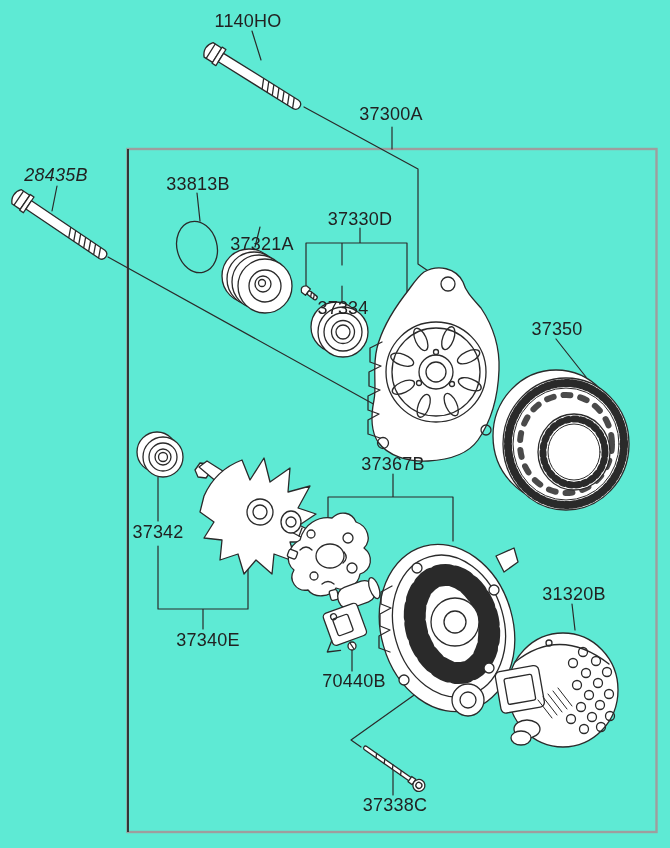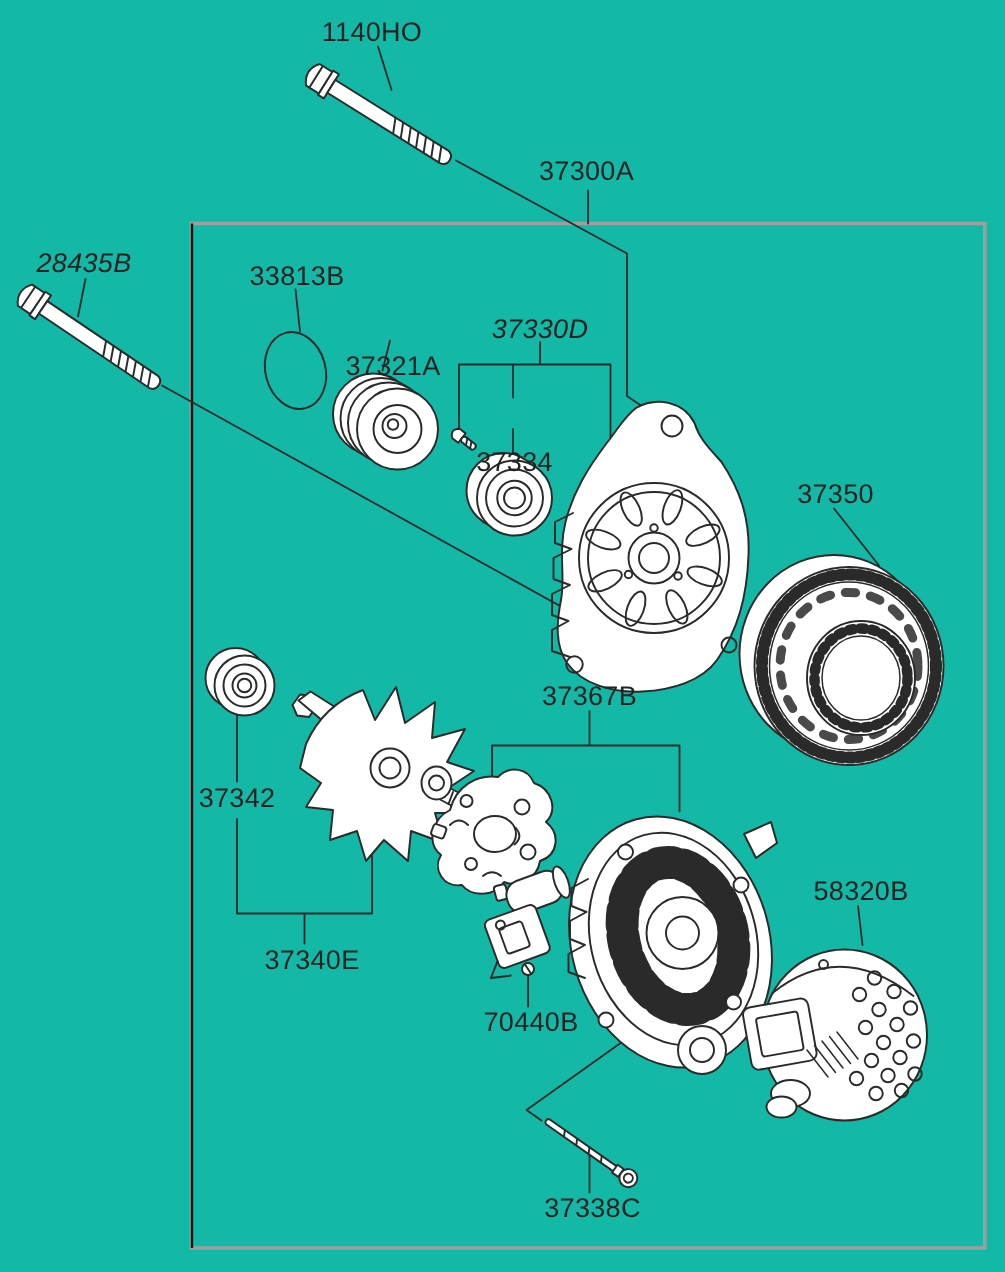--- a/index.html
+++ b/index.html
@@ -1,19 +1,19 @@
 <!DOCTYPE html>
 <html><head>
 <meta charset="utf-8">
 <style>
   html,body{margin:0;padding:0;background:#ffffff;}
   .stage{
     position:relative;
     width:670px;height:848px;
-    background:#14b8a6;
+    background:#5eead4;
     font-family:"Liberation Sans", sans-serif;
     overflow:hidden;
   }
   .art-svg{position:absolute;left:0;top:0;}
   .callout{
     position:absolute;
     transform:translate(-50%,-50%);
     font-size:18px;
     line-height:1;
     color:#222222;
@@ -244,23 +244,23 @@
       </g>
     </g>
   </svg>
 
   <div id="callout-layer">
       <div class="callout" style="left: 248px; top: 21px; color: rgb(34, 34, 34);">1140HO</div>
       <div class="callout" style="left: 56px; top: 175px; color: rgb(34, 34, 34); font-style: italic;">28435B</div>
       <div class="callout" style="left: 198px; top: 184px; color: rgb(34, 34, 34);">33813B</div>
       <div class="callout" style="left: 262px; top: 217px; color: rgb(34, 34, 34); margin-top: 27px;">37321A</div>
       <div class="callout" style="left: 391px; top: 114px; color: rgb(34, 34, 34); text-align: right;">37300A</div>
-      <div class="callout" style="left: 360px; top: 219px; color: rgb(34, 34, 34); font-style: italic;">37330D</div>
+      <div class="callout" style="left: 360px; top: 219px; color: rgb(34, 34, 34);">37330D</div>
       <div class="callout" style="left: 343px; top: 275px; color: rgb(34, 34, 34); margin-top: 33px;">37334</div>
       <div class="callout" style="left: 557px; top: 329px; color: rgb(34, 34, 34);">37350</div>
       <div class="callout" style="left: 158px; top: 532px; color: rgb(34, 34, 34);">37342</div>
       <div class="callout" style="left: 208px; top: 640px; color: rgb(34, 34, 34);">37340E</div>
       <div class="callout" style="left: 393px; top: 464px; color: rgb(34, 34, 34);">37367B</div>
       <div class="callout" style="left: 354px; top: 681px; color: rgb(34, 34, 34);">70440B</div>
-      <div class="callout" style="left: 574px; top: 594px; color: rgb(34, 34, 34);">58320B</div>
+      <div class="callout" style="left: 574px; top: 594px; color: rgb(34, 34, 34);">31320B</div>
       <div class="callout" style="left: 395px; top: 805px; color: rgb(34, 34, 34);">37338C</div>
     </div>
 </div>
 
 </body></html>

